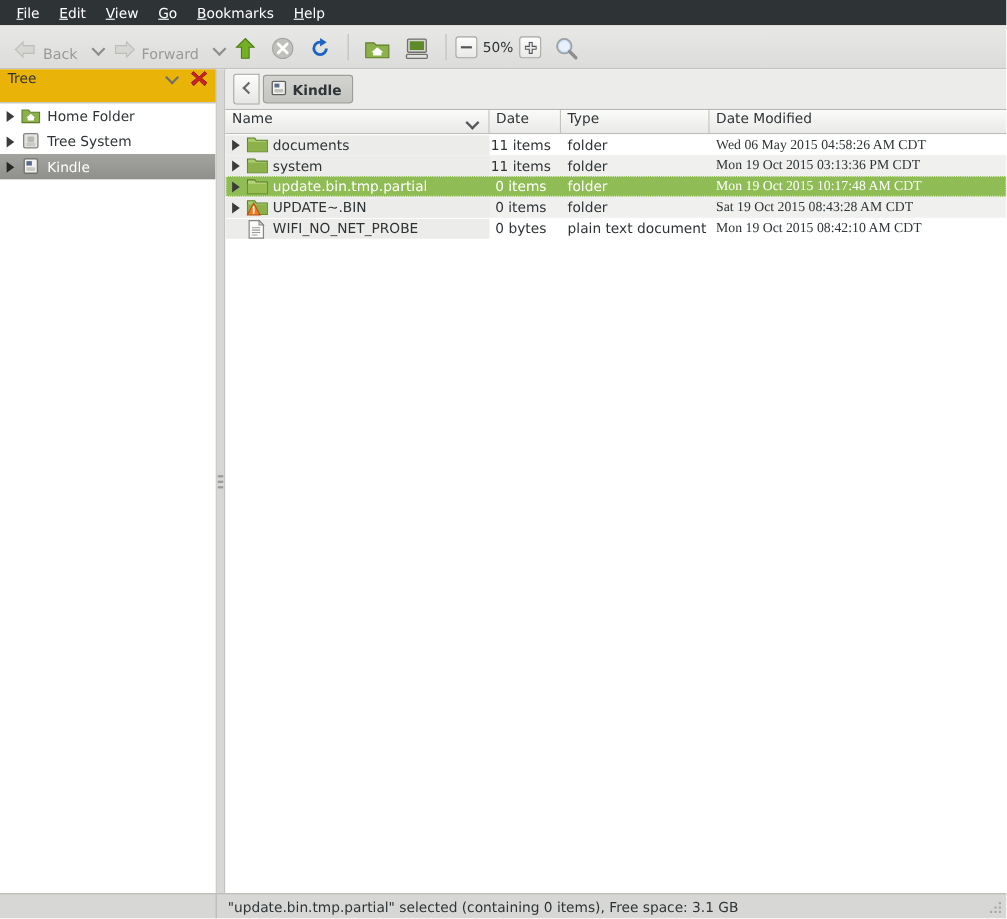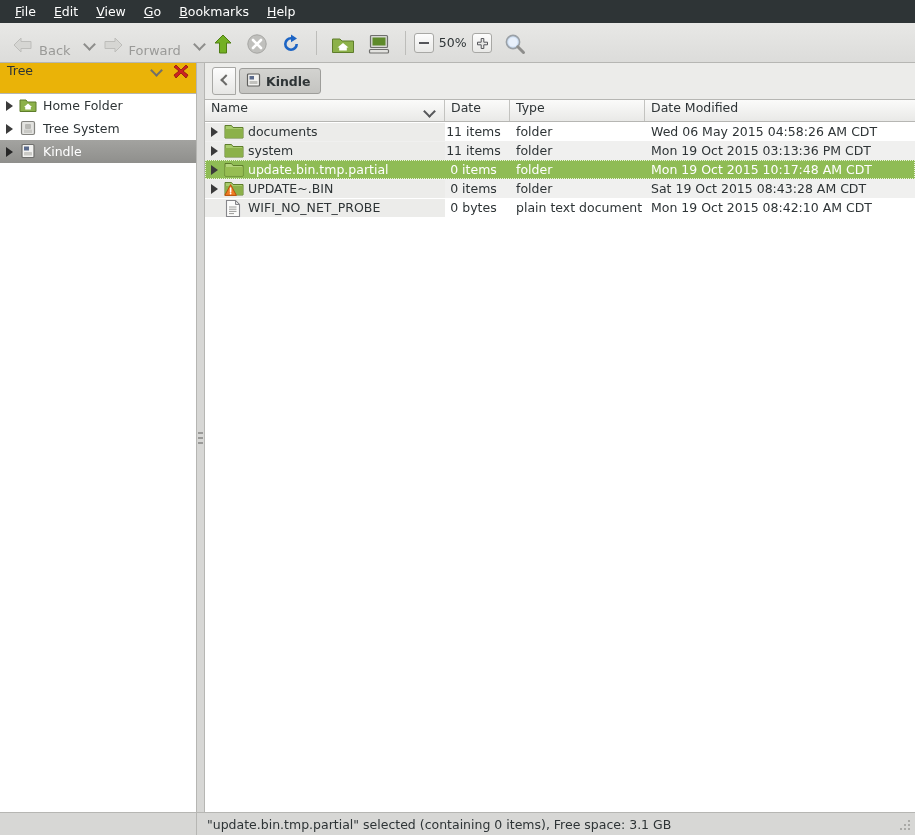--- a/index.html
+++ b/index.html
@@ -257,21 +257,21 @@
     background: #8fbc55;
     color: #ffffff;
     outline: 1px dotted #e9f3da;
     outline-offset: -1px;
   }
   .c-name { display: flex; align-items: center; padding-left: 6px; box-sizing: border-box; min-width: 0; }
   .c-name .nm { overflow: hidden; text-overflow: ellipsis; white-space: nowrap; }
   .name-bg { background: #ececea; }
   .c-size { text-align: center; padding-right: 8px; box-sizing: border-box; white-space: nowrap; }
   .c-type { padding-left: 6px; box-sizing: border-box; white-space: nowrap; }
-  .c-date { padding-left: 6px; box-sizing: border-box; white-space: nowrap; }
+  .c-date { padding-left: 6px; box-sizing: border-box; white-space: nowrap; font-family: Liberation Serif, serif; }
 
   
   .statusbar {
     position: absolute;
     left: 0; bottom: 0;
     width: 915px; height: 23px;
     background: #d7d7d5;
     border-top: 1px solid #b6b6b3;
     display: flex; align-items: center;
     box-sizing: border-box;

